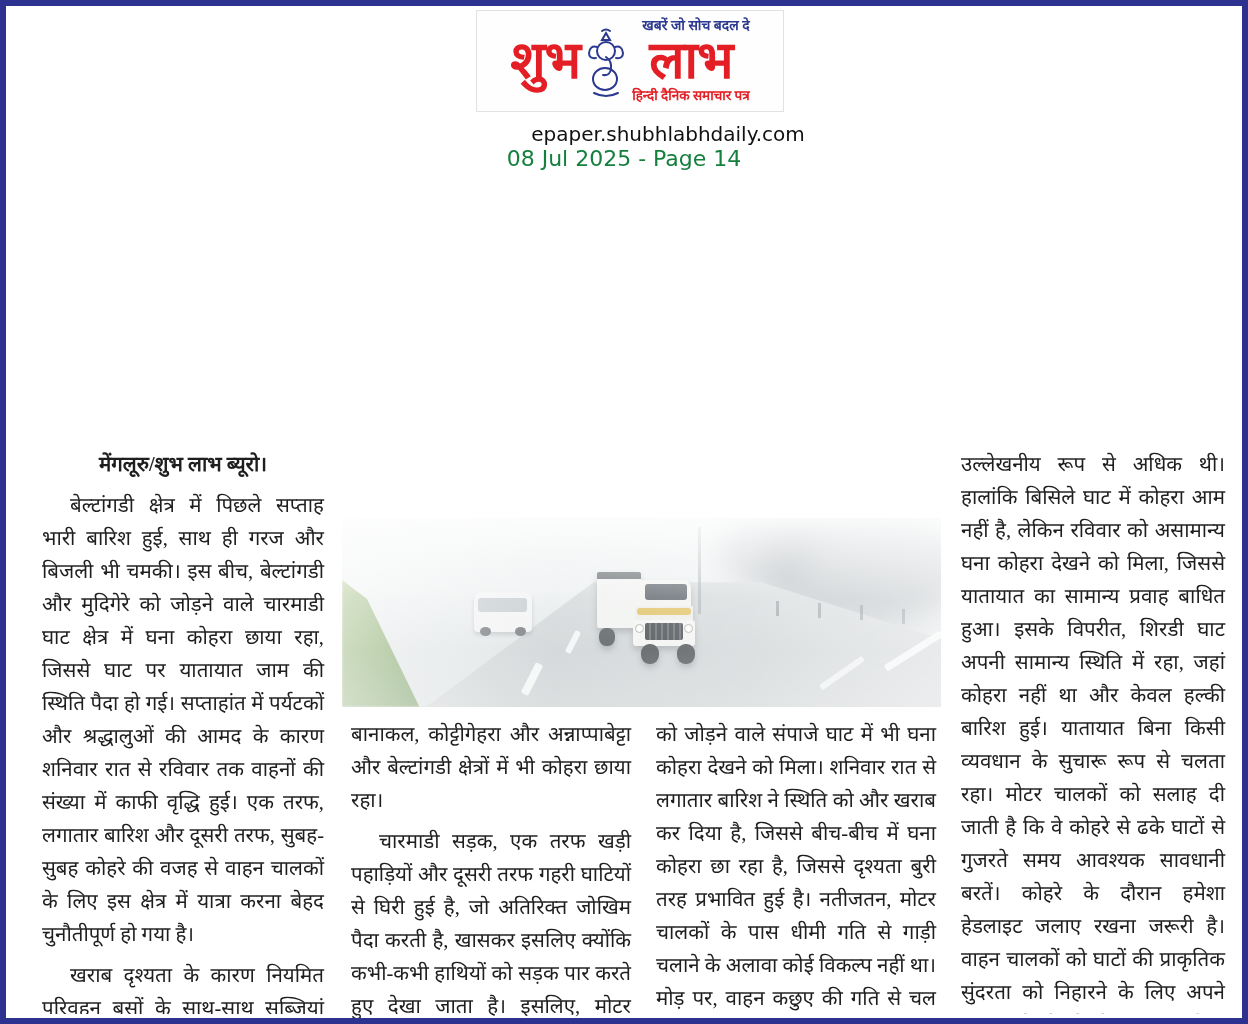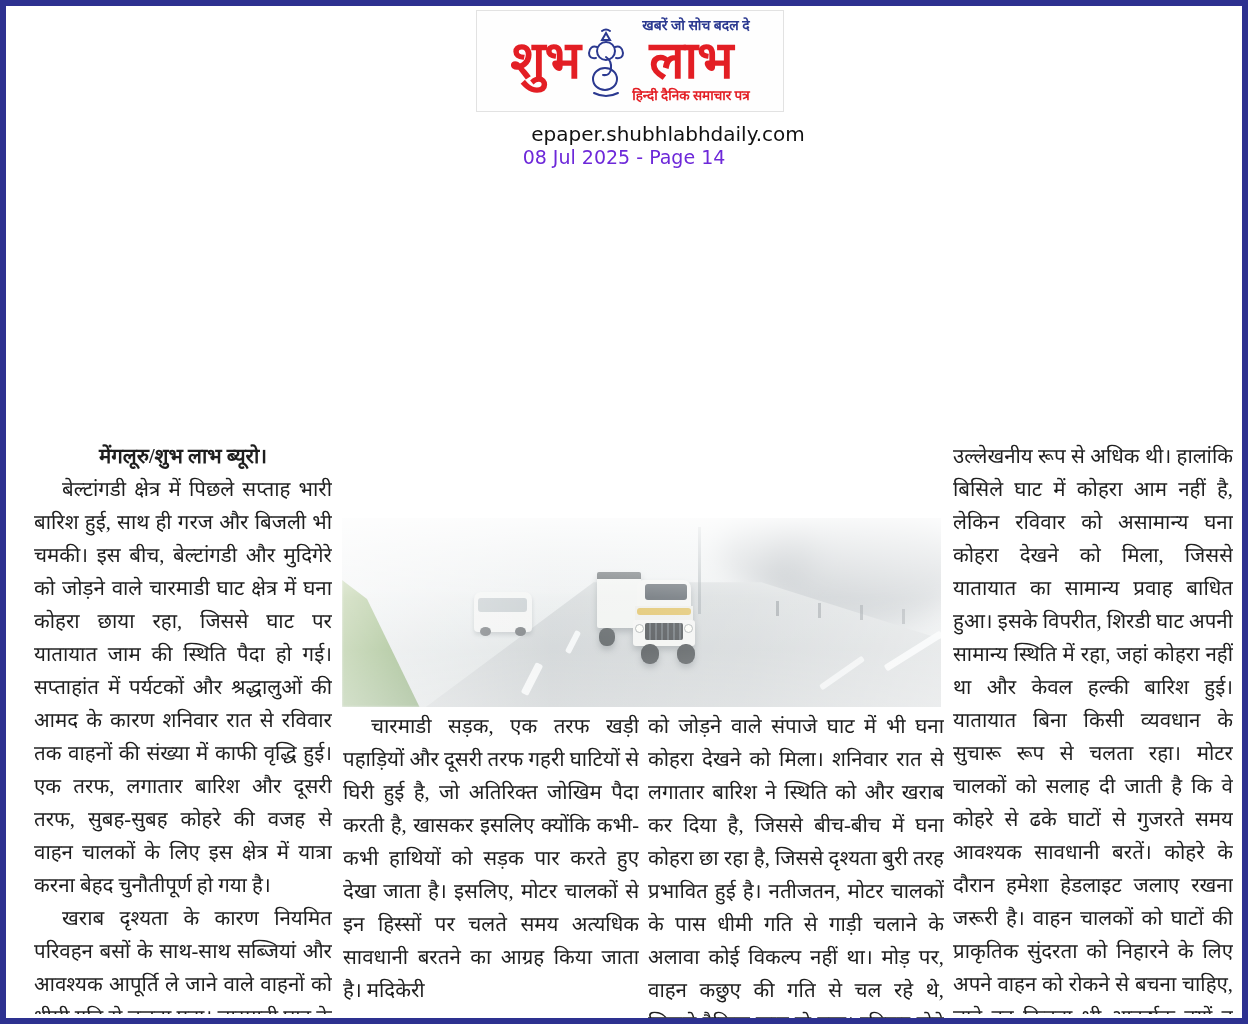--- a/index.html
+++ b/index.html
@@ -38,38 +38,38 @@
 
   
   .site-line {
     position:absolute; left:0; top:116px; width:100%;
     text-align:center; font-size:20px; color:#111;
     font-family:"DejaVu Sans","Liberation Sans",sans-serif;
     margin-left:44px;
   }
   .date-line {
     position:absolute; left:0; top:140px; width:100%;
-    text-align:center; font-size:19px; color:#6d28d9;
+    text-align:center; font-size:22px; color:#15803d;
     font-family:"DejaVu Sans","Liberation Sans",sans-serif;
   }
 
   
   .headline {
     position:absolute; left:0; top:178px; width:100%;
     text-align:center; color:#151515;
     font-weight:bold; font-size:68px; line-height:112px;
     letter-spacing:0px;
   }
 
   
   .bodytext {
     font-size:20.5px; line-height:33px; color:#1e1e1e;
     text-align:justify;
   }
-  .bodytext p { margin:0; }
+  .bodytext p { margin:8px; }
   .dateline { text-align:center; font-weight:bold; margin:0 0 0 0; }
   .indent { text-indent:28px; }
 
   .col1 { position:absolute; left:28px;  top:434px; width:298px; height:574px; overflow:hidden; }
   .col2 { position:absolute; left:337px; top:704px; width:296px; height:308px; overflow:hidden; }
   .col3 { position:absolute; left:642px; top:704px; width:296px; height:308px; overflow:hidden; }
   .col4 { position:absolute; left:947px; top:434px; width:280px; height:574px; overflow:hidden; }
 
   
   .photo {
@@ -228,20 +228,21 @@
       <div class="jp-light le"></div>
       <div class="jp-light ri"></div>
       <div class="jp-wheel wl"></div>
       <div class="jp-wheel wr"></div>
       <div class="jp-wheel-rear"></div>
     </div>
     <div class="ph-fog"></div>
   </div>
 
   <div class="col2 bodytext">
+    <p>बानाकल, कोट्टीगेहरा और अन्नाप्पाबेट्टा और बेल्टांगडी क्षेत्रों में भी कोहरा छाया रहा।</p>
     <p class="indent">चारमाडी सड़क, एक तरफ खड़ी पहाड़ियों और दूसरी तरफ गहरी घाटियों से घिरी हुई है, जो अतिरिक्त जोखिम पैदा करती है, खासकर इसलिए क्योंकि कभी-कभी हाथियों को सड़क पार करते हुए देखा जाता है। इसलिए, मोटर चालकों से इन हिस्सों पर चलते समय अत्यधिक सावधानी बरतने का आग्रह किया जाता है। मदिकेरी</p>
   </div>
 
   <div class="col3 bodytext">
     <p>को जोड़ने वाले संपाजे घाट में भी घना कोहरा देखने को मिला। शनिवार रात से लगातार बारिश ने स्थिति को और खराब कर दिया है, जिससे बीच-बीच में घना कोहरा छा रहा है, जिससे दृश्यता बुरी तरह प्रभावित हुई है। नतीजतन, मोटर चालकों के पास धीमी गति से गाड़ी चलाने के अलावा कोई विकल्प नहीं था। मोड़ पर, वाहन कछुए की गति से चल रहे थे, जिससे ट्रैफिक जाम हो गया। रविवार होने के कारण, पर्यटक वाहनों की संख्या भी</p>
   </div>
 
   <div class="col4 bodytext">
     <p>उल्लेखनीय रूप से अधिक थी। हालांकि बिसिले घाट में कोहरा आम नहीं है, लेकिन रविवार को असामान्य घना कोहरा देखने को मिला, जिससे यातायात का सामान्य प्रवाह बाधित हुआ। इसके विपरीत, शिरडी घाट अपनी सामान्य स्थिति में रहा, जहां कोहरा नहीं था और केवल हल्की बारिश हुई। यातायात बिना किसी व्यवधान के सुचारू रूप से चलता रहा। मोटर चालकों को सलाह दी जाती है कि वे कोहरे से ढके घाटों से गुजरते समय आवश्यक सावधानी बरतें। कोहरे के दौरान हमेशा हेडलाइट जलाए रखना जरूरी है। वाहन चालकों को घाटों की प्राकृतिक सुंदरता को निहारने के लिए अपने वाहन को रोकने से बचना चाहिए, चाहे वह कितना भी आकर्षक क्यों न लगे। घाट के खंडों पर अन्य वाहनों को ओवरटेक करने की सख्त मनाही है। ऐसे मामलों में जहां रुकना बिल्कुल अपरिहार्य है, ड्राइवरों को अत्यधिक सावधानी बरतनी चाहिए।</p>
   </div>

